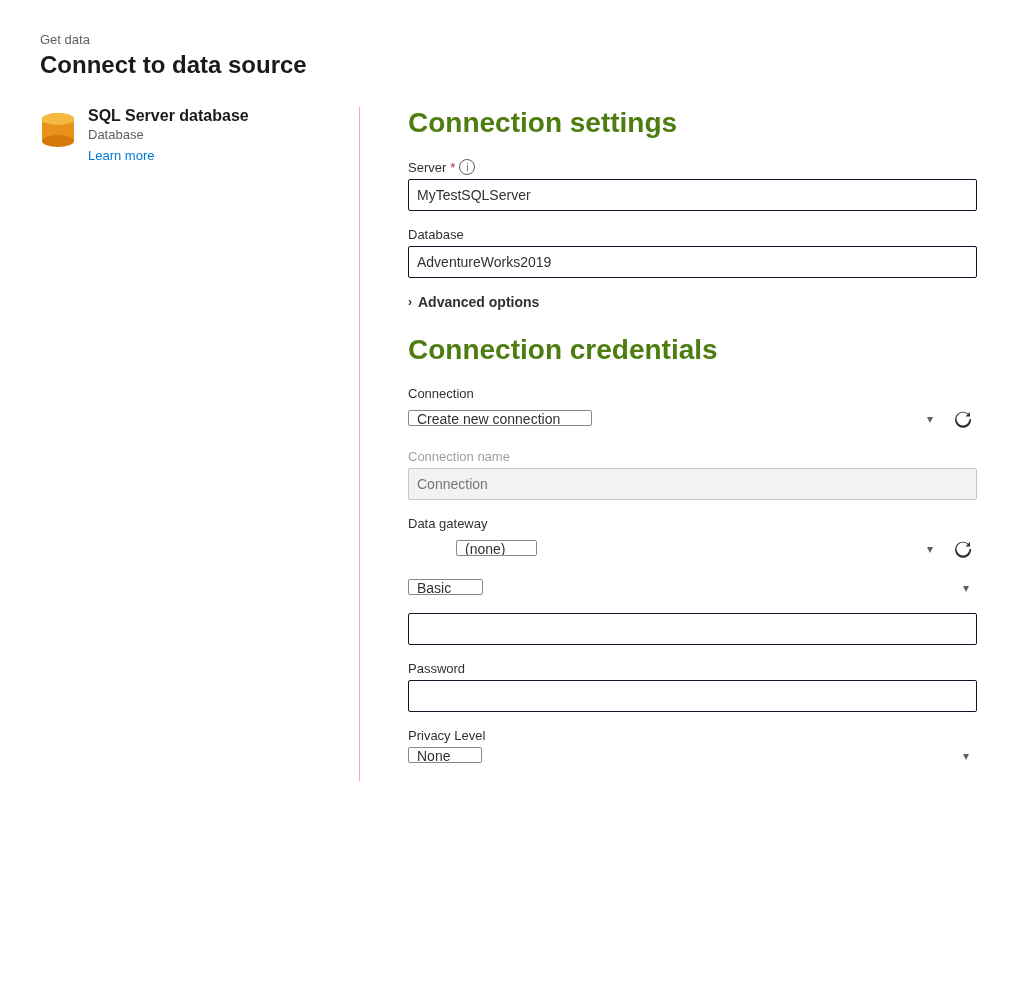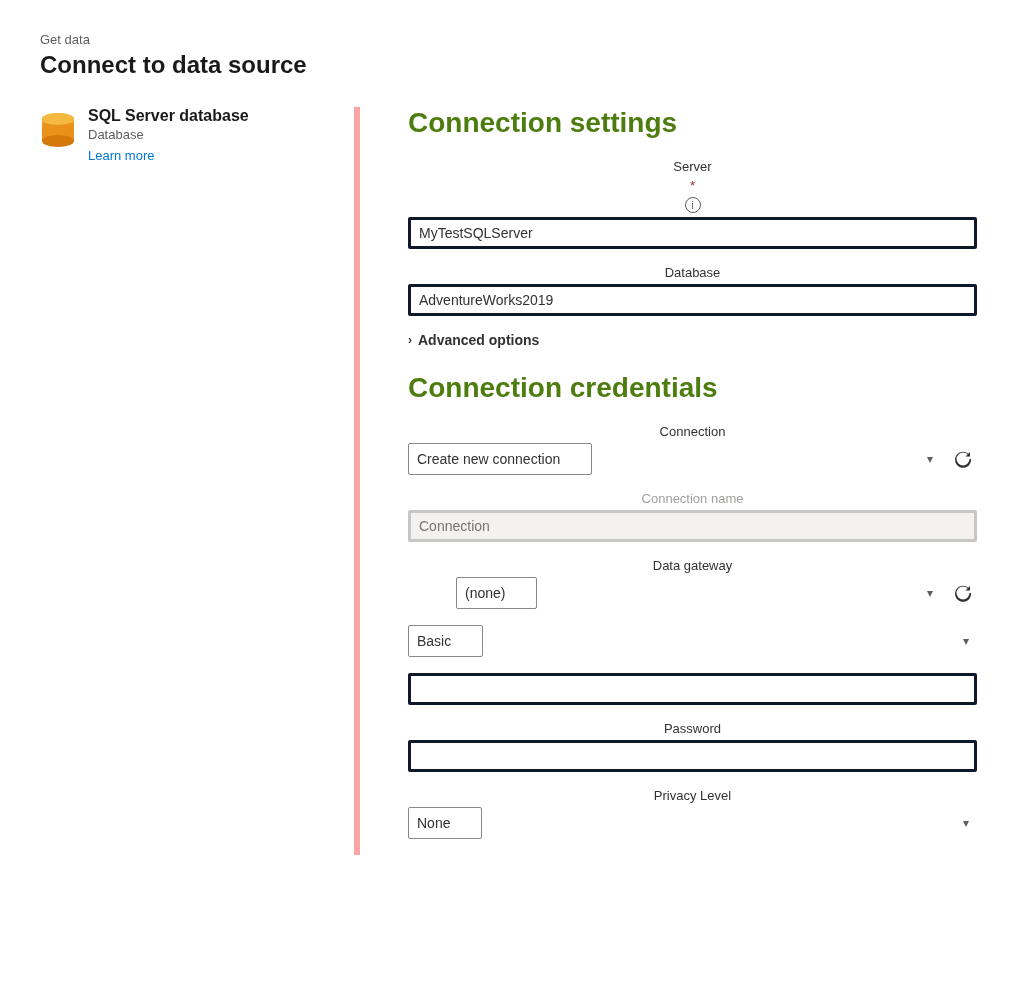--- a/index.html
+++ b/index.html
@@ -32,21 +32,21 @@
 
     .main-layout {
       display: flex;
       gap: 0;
     }
 
     .left-panel {
       width: 320px;
       min-width: 320px;
       padding-right: 40px;
-      border-right: 6px solid #fca5a5;
+      border-right: 1px solid #fca5a5;
     }
 
     .source-info {
       display: flex;
       align-items: flex-start;
       gap: 12px;
     }
 
     .source-icon-wrapper {
       flex-shrink: 0;
@@ -89,21 +89,20 @@
     }
 
     .field-label {
       font-size: 13px;
       font-weight: 400;
       color: #323130;
       margin-bottom: 4px;
       display: flex;
       align-items: center;
       gap: 4px;
-      flex-direction: column;
     }
 
     .field-label .required {
       color: #a4262c;
     }
 
     .info-icon {
       display: inline-flex;
       align-items: center;
       justify-content: center;
@@ -113,21 +112,21 @@
       border-radius: 50%;
       font-size: 10px;
       color: #605e5c;
       cursor: pointer;
     }
 
     .text-input {
       width: 100%;
       height: 32px;
       padding: 0 8px;
-      border: 3px solid #0f172a;
+      border: 1px solid #0f172a;
       border-radius: 2px;
       font-size: 14px;
       color: #323130;
       outline: none;
       background: #fff;
     }
 
     .text-input.disabled-input {
       background: #f3f2f1;
       color: #a19f9d;
@@ -158,31 +157,32 @@
 
     .select-wrapper {
       position: relative;
       display: flex;
       align-items: center;
       gap: 8px;
     }
 
     .select-control {
       flex: 1;
-      height: 32px;
+      height: 16px;
       padding: 0 30px 0 8px;
       border: 1px solid #8a8886;
       border-radius: 2px;
       font-size: 14px;
       color: #323130;
       background: #fff;
       appearance: none;
       -webkit-appearance: none;
       cursor: pointer;
       outline: none;
+      text-decoration: underline;
     }
 
     .select-chevron {
       position: absolute;
       right: 8px;
       top: 50%;
       transform: translateY(-50%);
       pointer-events: none;
       color: #605e5c;
       font-size: 12px;

